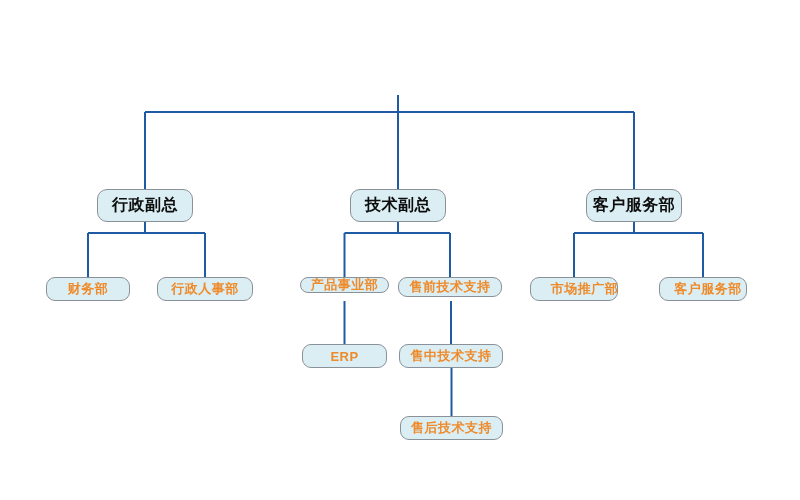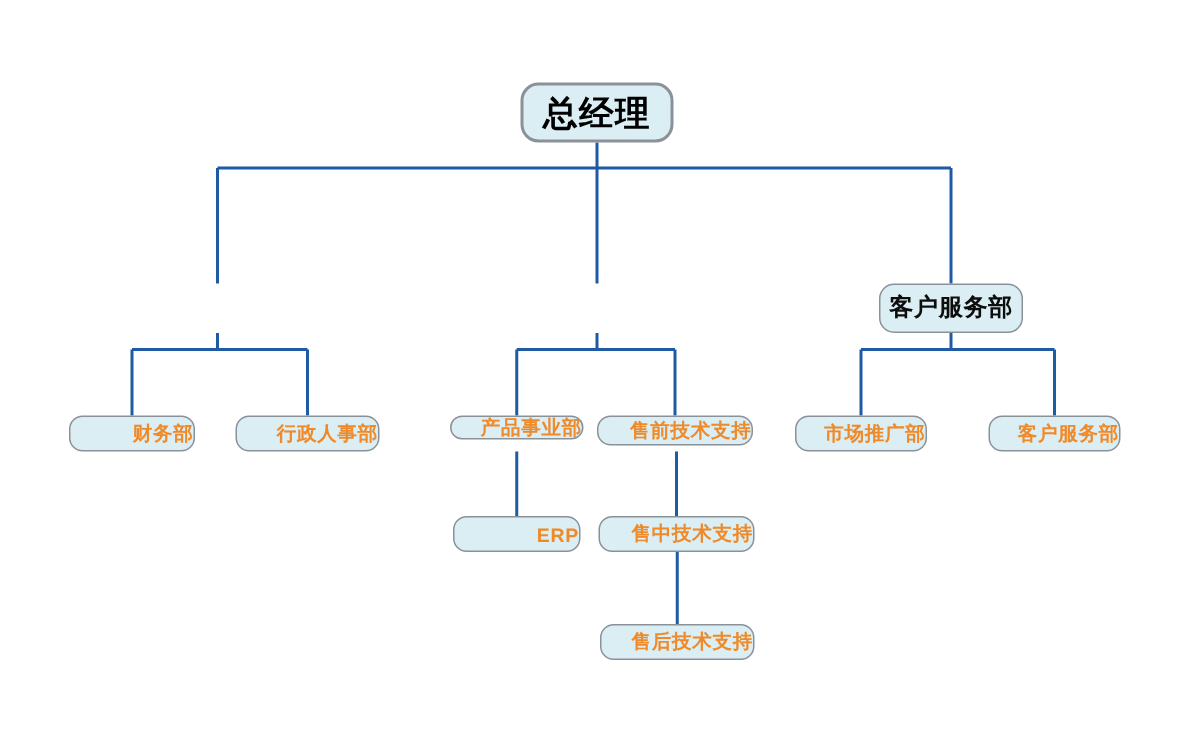--- a/index.html
+++ b/index.html
@@ -32,21 +32,20 @@
     font-size:16px;
     color:var(--vp-text,#0d0d0d);
     border-radius:10px;
     letter-spacing:0.5px;
   }
   .lv3{
     font-size:13px;
     color:var(--dept-text,#ef8a2a);
     border-radius:9px;
     letter-spacing:0.5px;
-    justify-content:flex-end;
   }
 </style>
 </head>
 <body>
 
 <div id="canvas" style="--box-fill: #daeef3; --box-border: #8b9198; --root-text: #000000; --vp-text: #0d0d0d; --dept-text: #ef8a2a; background: rgb(255, 255, 255);">
   <svg id="lines" width="800" height="500">
       <line x1="398" y1="95" x2="398" y2="112" stroke="#1f5aa5" stroke-width="2"></line>
       <line x1="145" y1="112" x2="634" y2="112" stroke="#1f5aa5" stroke-width="2"></line>
       <line x1="145" y1="112" x2="145" y2="189" stroke="#1f5aa5" stroke-width="2"></line>
@@ -61,22 +60,25 @@
       <line x1="344.5" y1="233" x2="344.5" y2="277" stroke="#1f5aa5" stroke-width="2"></line>
       <line x1="450" y1="233" x2="450" y2="277" stroke="#1f5aa5" stroke-width="2"></line>
       <line x1="634" y1="222" x2="634" y2="233" stroke="#1f5aa5" stroke-width="2"></line>
       <line x1="574" y1="233" x2="703" y2="233" stroke="#1f5aa5" stroke-width="2"></line>
       <line x1="574" y1="233" x2="574" y2="277" stroke="#1f5aa5" stroke-width="2"></line>
       <line x1="703" y1="233" x2="703" y2="277" stroke="#1f5aa5" stroke-width="2"></line>
       <line x1="344.5" y1="301" x2="344.5" y2="344" stroke="#1f5aa5" stroke-width="2"></line>
       <line x1="451" y1="301" x2="451" y2="344" stroke="#1f5aa5" stroke-width="2"></line>
       <line x1="451.5" y1="368" x2="451.5" y2="416" stroke="#1f5aa5" stroke-width="2"></line>
     </svg>
-<div class="node lv1" style="left: 347px; top: 55px; width: 102px; height: 40px;">
-      <span>总经理</span>
+    <div class="node lv2" style="left: 97px; top: 189px; width: 96px; height: 33px;">
+      <span>行政副总</span>
+    </div>
+    <div class="node lv2" style="left: 350px; top: 189px; width: 96px; height: 33px;">
+      <span>技术副总</span>
     </div>
     <div class="node lv2" style="left: 586px; top: 189px; width: 96px; height: 33px;">
       <span>客户服务部</span>
     </div>
     <div class="node lv3" style="left: 46px; top: 277px; width: 84px; height: 24px;">
       <span>财务部</span>
     </div>
     <div class="node lv3" style="left: 157px; top: 277px; width: 96px; height: 24px;">
       <span>行政人事部</span>
     </div>

